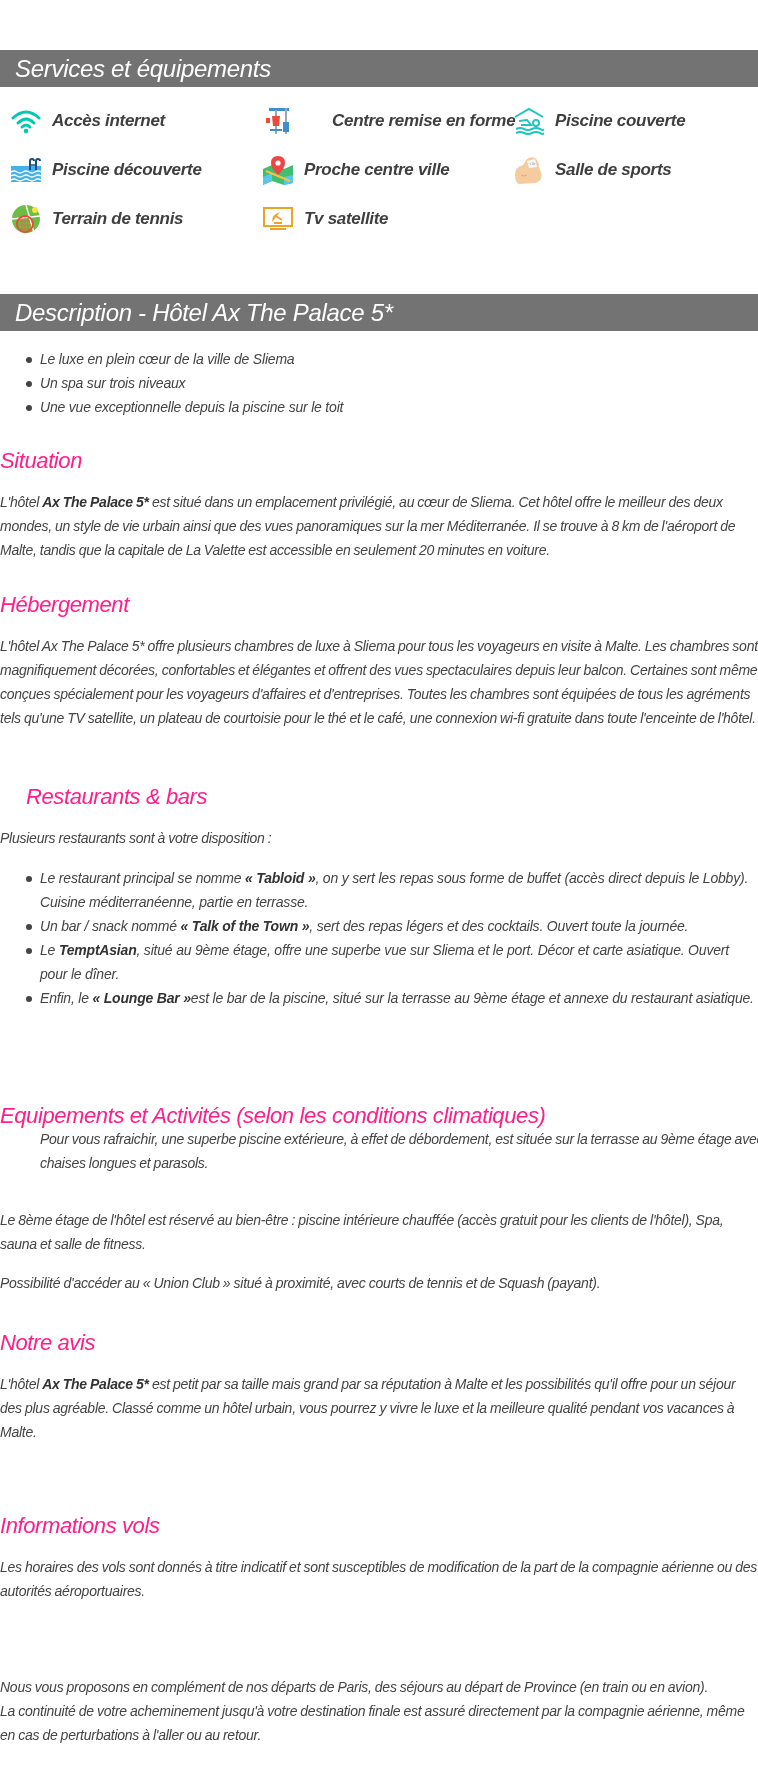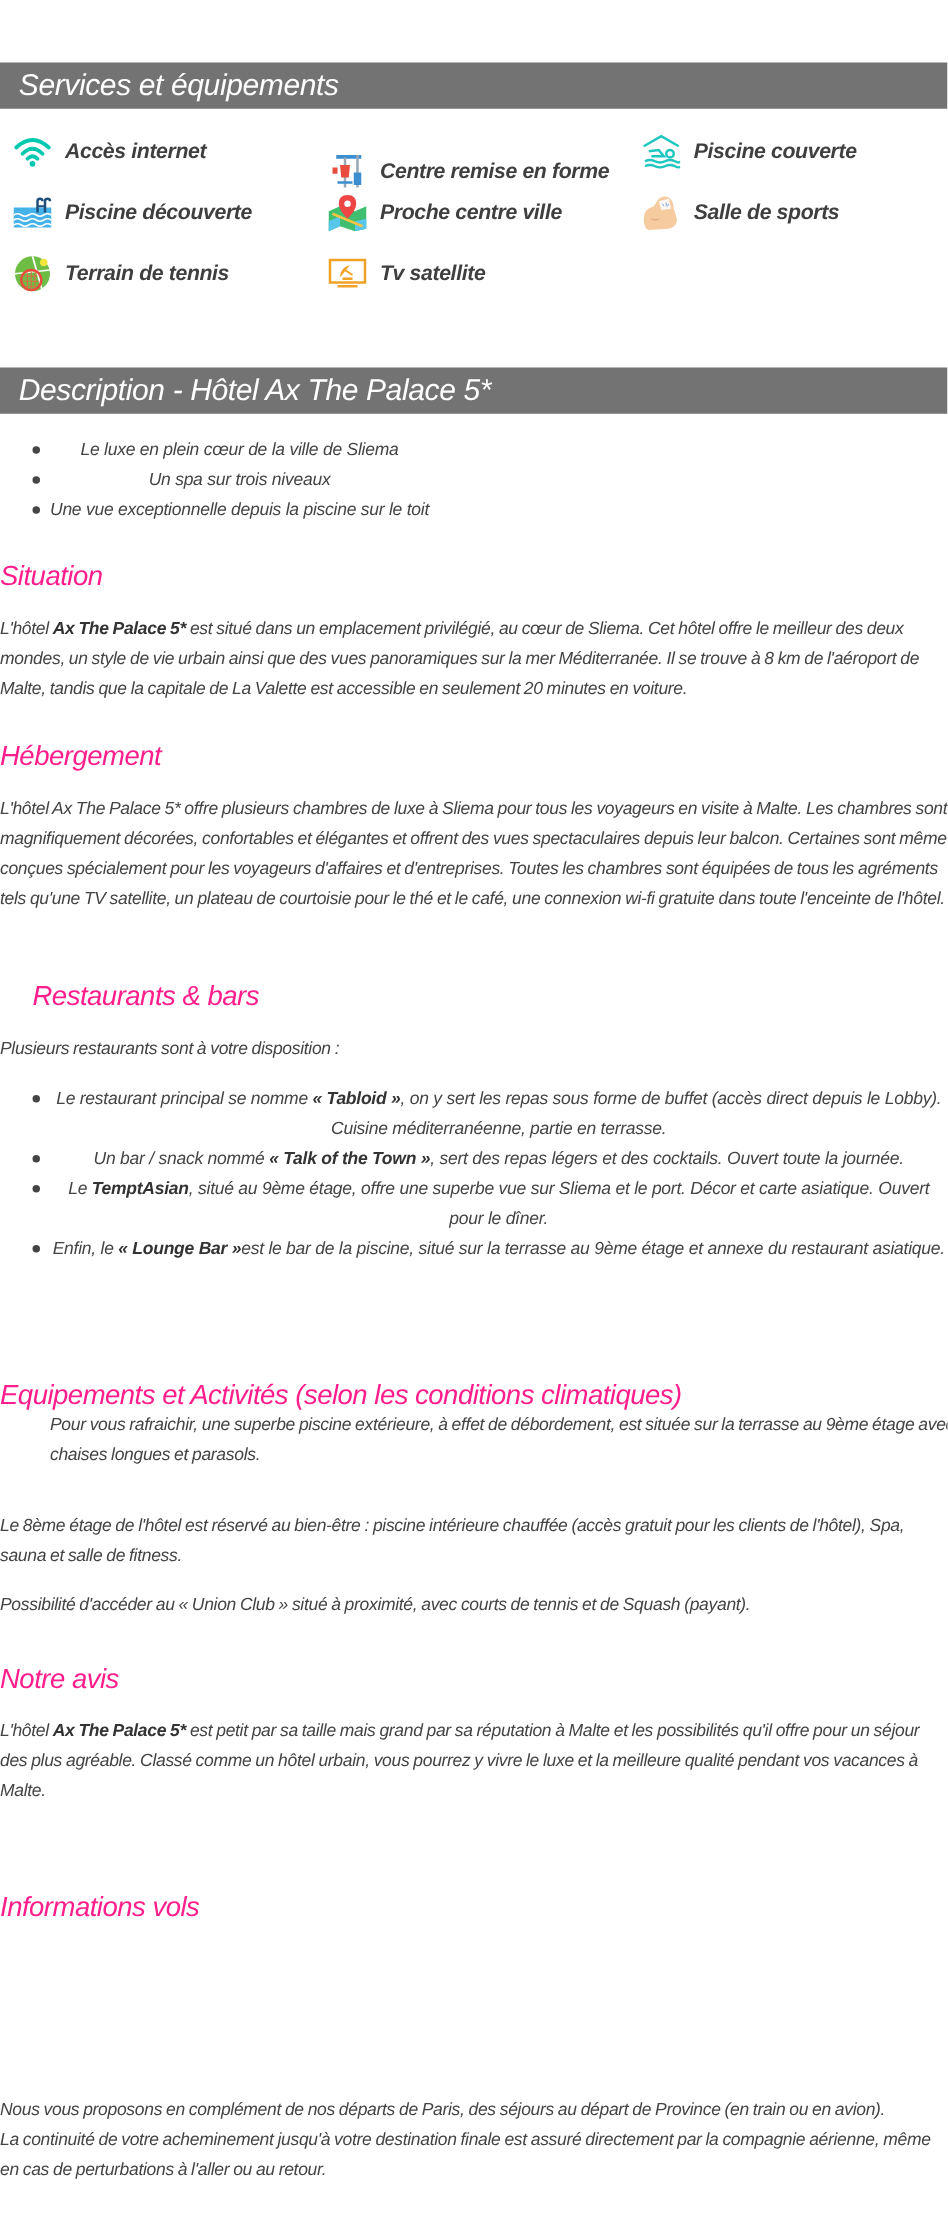--- a/index.html
+++ b/index.html
@@ -55,21 +55,20 @@
       left: 0;
       list-style: none;
     }
     ul.bul li {
       position: relative;
       padding-left: 40px;
       font-size: 14px;
       line-height: 24px;
       color: #444;
       letter-spacing: -0.2px;
-      text-align: center;
     }
     ul.bul li::before {
       content: "";
       position: absolute;
       left: 26px;
       top: 10px;
       width: 6px;
       height: 6px;
       border-radius: 50%;
       background: #444;
@@ -106,21 +105,21 @@
     <span class="ico">
       <svg width="32" height="26" viewBox="0 0 32 26">
         <path d="M3 10 Q16 -2 29 10" stroke="#00c9b0" stroke-width="3" fill="none" stroke-linecap="round"></path>
         <path d="M8 15 Q16 7 24 15" stroke="#00c9b0" stroke-width="3" fill="none" stroke-linecap="round"></path>
         <path d="M12 19 Q16 15 20 19" stroke="#00c9b0" stroke-width="3" fill="none" stroke-linecap="round"></path>
         <circle cx="16" cy="23" r="2.3" fill="#00c9b0"></circle>
       </svg>
     </span>
     <span>Accès internet</span>
   </div>
-  <div class="svc" style="left:252px;top:16px;">
+  <div class="svc" style="left:252px;top:0;gap:28px;">
     <span class="ico">
       <svg width="30" height="30" viewBox="0 0 30 30">
         <rect x="6" y="2" width="20" height="3" fill="#3b8fd0"></rect>
         <rect x="22" y="2" width="2" height="26" fill="#9aa8b5"></rect>
         <rect x="20" y="16" width="6" height="10" fill="#3b8fd0"></rect>
         <rect x="12" y="4" width="2" height="24" fill="#9aa8b5"></rect>
         <path d="M9 10 L17 10 L16 20 L10 20 Z" fill="#e84c3d"></path>
         <rect x="3" y="12" width="4" height="5" fill="#e84c3d"></rect>
         <rect x="19" y="12" width="0" height="5" fill="#e84c3d"></rect>
         <rect x="7" y="23" width="12" height="2" fill="#3b8fd0"></rect>
@@ -232,17 +231,18 @@
 <h2 class="pink" style="top:1103px;">Equipements et Activités (selon les conditions climatiques)</h2>
 <p class="txt" style="top:1127px;margin-left:40px;">Pour vous rafraichir, une superbe piscine extérieure, à effet de débordement, est située sur la terrasse au 9ème étage avec chaises longues et parasols.</p>
 <p class="txt" style="top:1208px;">Le 8ème étage de l'hôtel est réservé au bien-être : piscine intérieure chauffée (accès gratuit pour les clients de l'hôtel), Spa, sauna et salle de fitness.</p>
 <p class="txt" style="top:1271px;">Possibilité d'accéder au « Union Club » situé à proximité, avec courts de tennis et de Squash (payant).</p>
 
 <h2 class="pink" style="top:1330px;">Notre avis</h2>
 <p class="txt" style="top:1372px;"><span>L'hôtel </span><b>Ax The Palace 5*</b><span> est petit par sa taille mais grand par sa réputation à Malte et les possibilités qu'il offre pour un séjour des plus agréable. Classé comme un hôtel urbain, vous pourrez y vivre le luxe et la meilleure qualité pendant vos vacances à Malte.</span></p>
 
 <h2 class="pink" style="top:1513px;">Informations vols</h2>
 <div style="position:absolute;left:0;top:1555px;width:758px;">
+  <p class="txt" style="position:static;">Les horaires des vols sont donnés à titre indicatif et sont susceptibles de modification de la part de la compagnie aérienne ou des autorités aéroportuaires.</p>
 </div>
 <div style="position:absolute;left:0;top:1675px;width:636px;">
   <p class="txt" style="position:static;">Nous vous proposons en complément de nos départs de Paris, des séjours au départ de Province (en train ou en avion).</p>
   <p class="txt" style="position:static;">La continuité de votre acheminement jusqu'à votre destination finale est assuré directement par la compagnie aérienne, même en cas de perturbations à l'aller ou au retour.</p>
 </div>
 
 </body></html>

